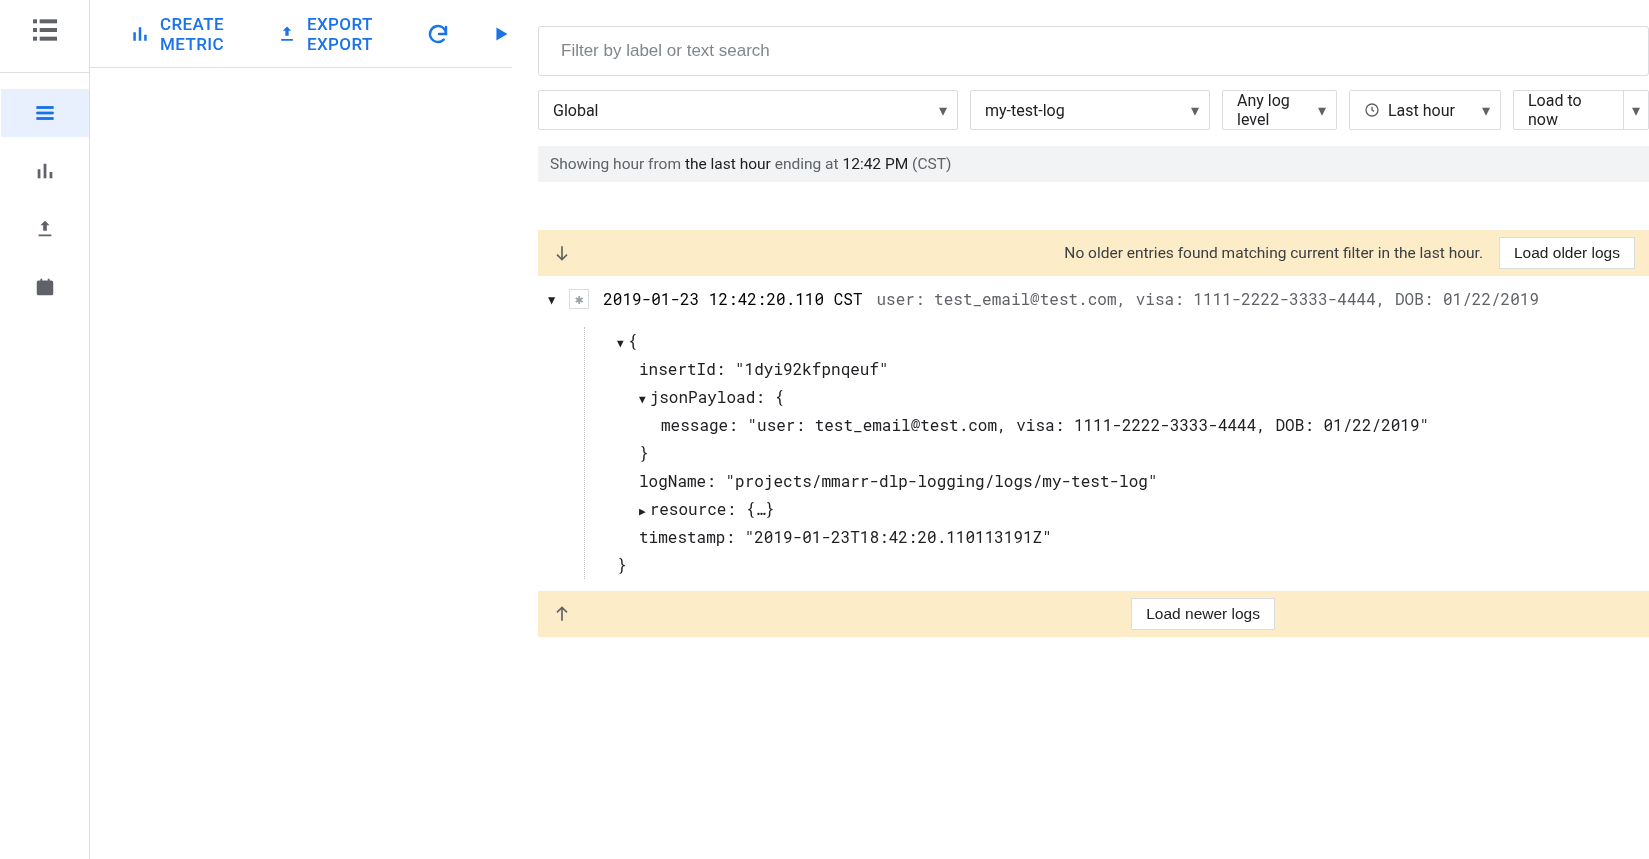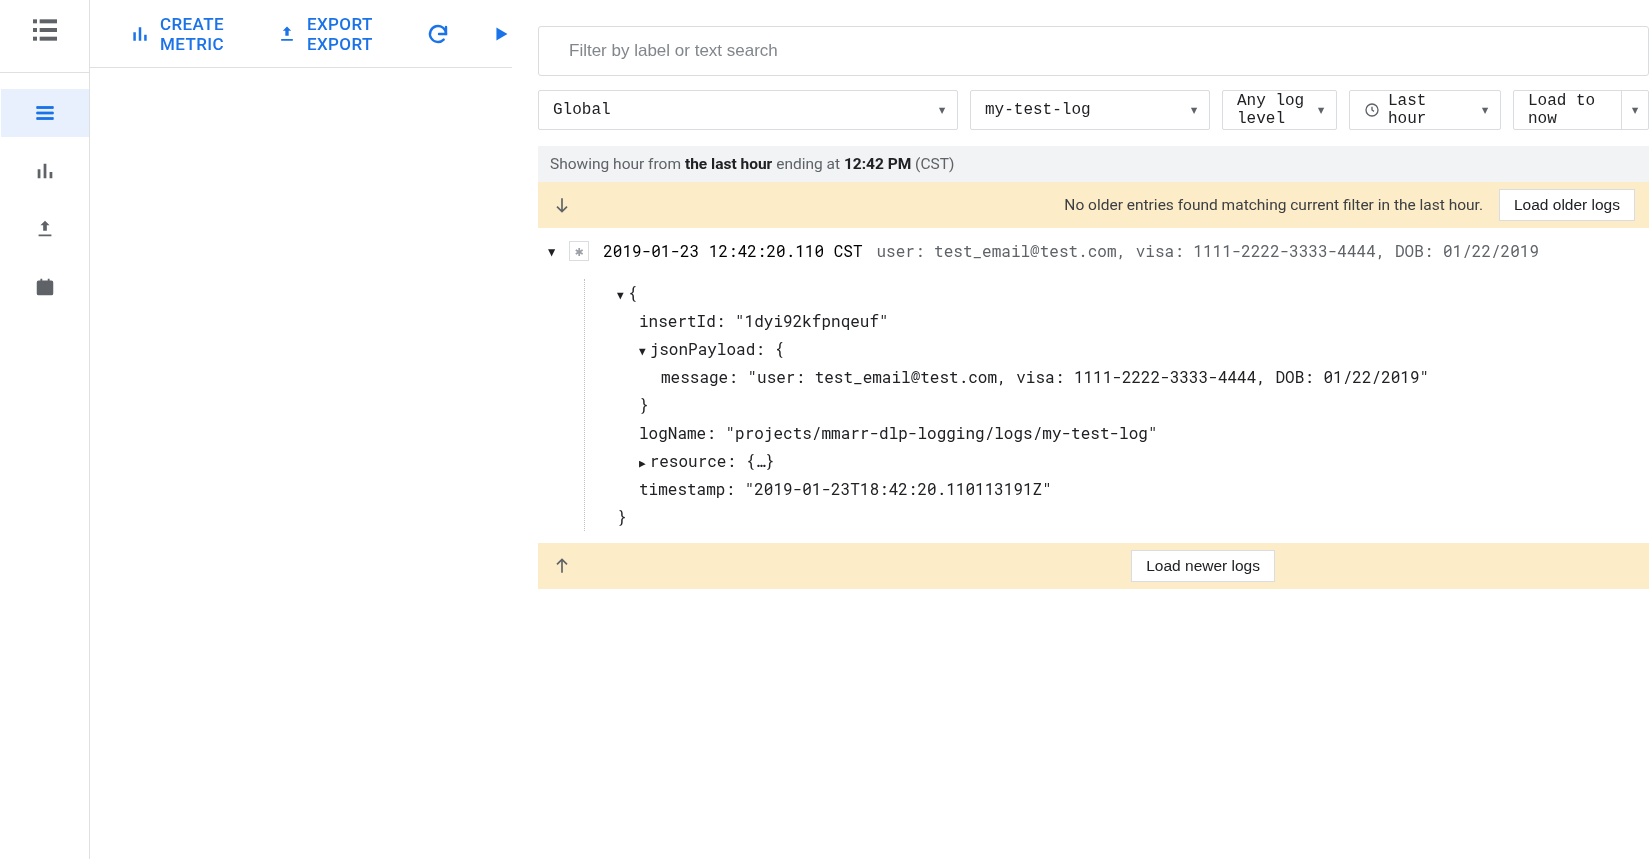--- a/index.html
+++ b/index.html
@@ -77,30 +77,29 @@
     color: #1a73e8;
   }
   .content {
     padding: 26px 0 0 26px;
   }
   .filter-input {
     width: 100%;
     height: 50px;
     border: 1px solid #dadce0;
     border-radius: 3px;
-    padding: 0 30px;
+    padding: 0 22px;
     font-size: 17px;
     color: #b91c1c;
   }
   .filter-input::placeholder { color: #80868b; }
   .filter-row {
     display: flex;
     gap: 12px;
     margin-top: 14px;
-    font-family: Liberation Mono, monospace;
   }
   .dropdown {
     height: 40px;
     border: 1px solid #dadce0;
     border-radius: 2px;
     background: #fff;
     display: flex;
     align-items: center;
     padding: 0 10px 0 14px;
     font-size: 16px;
@@ -124,29 +123,30 @@
   .status-bar {
     margin-top: 16px;
     background: #f1f3f4;
     height: 36px;
     display: flex;
     align-items: center;
     padding: 0 12px;
     font-size: 15.5px;
     color: #5f6368;
   }
-  .status-bar b { color:#202124; font-weight:700; }
+  .status-bar b { color:#202124; font-weight:400; }
   .yellow-bar {
     background: #fdecc8;
     display: flex;
     align-items: center;
     padding: 0 14px;
     height: 46px;
     font-size: 15.5px;
     color: #3c4043;
+    margin-top: 48px;
   }
   .yellow-bar .arrow { color:#5f6368; cursor:pointer; }
   .yellow-bar .spacer { flex:1; }
   .yellow-bar .msg { margin-right: 16px; }
   .white-btn {
     background: #fff;
     border: 1px solid #dadce0;
     border-radius: 0;
     padding: 6px 14px;
     font-size: 15.5px;

